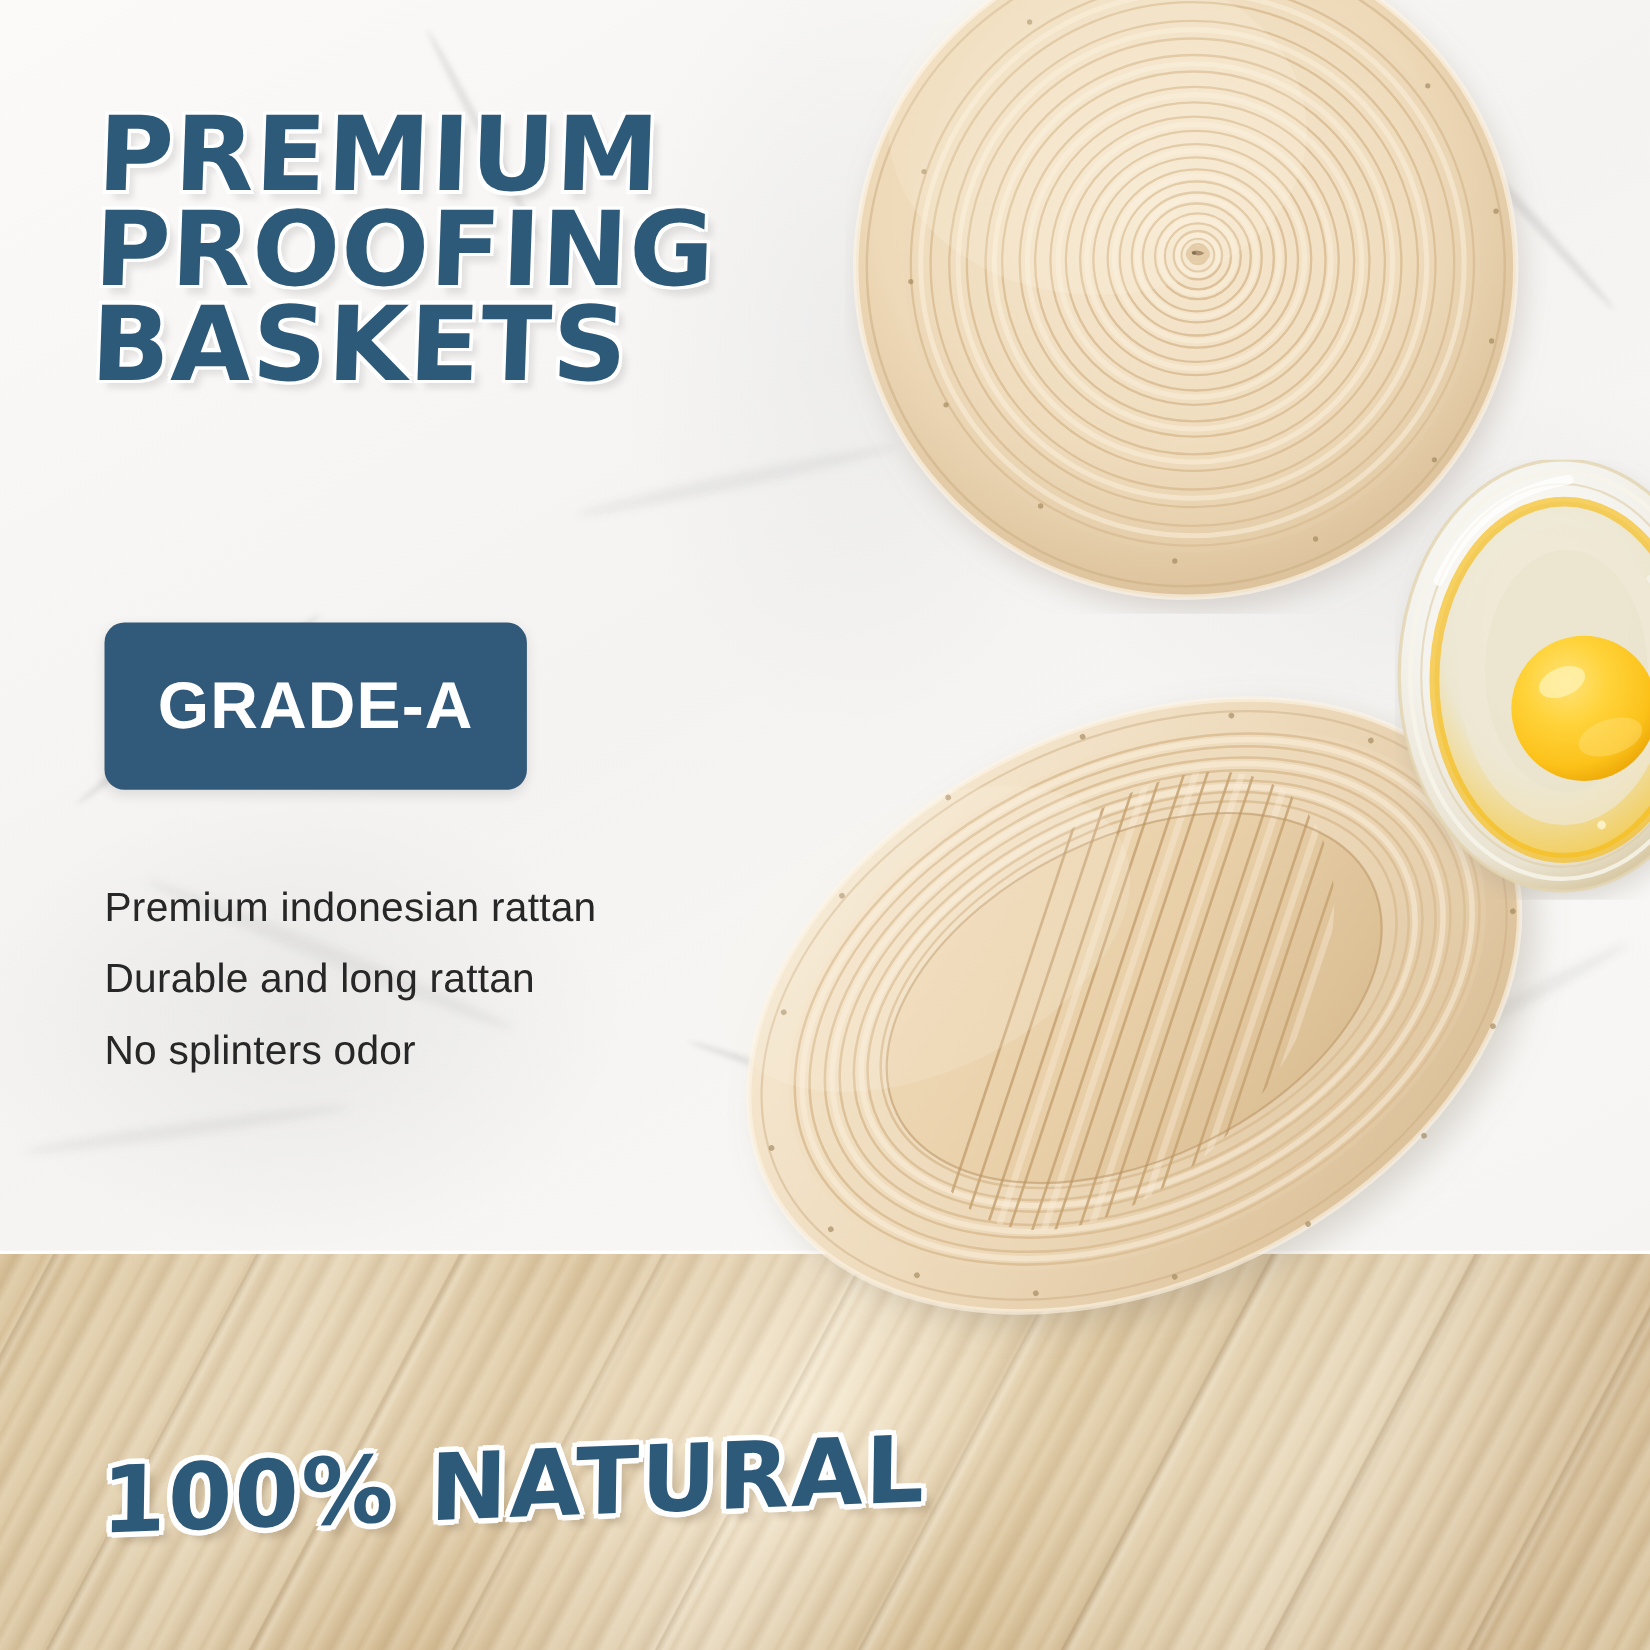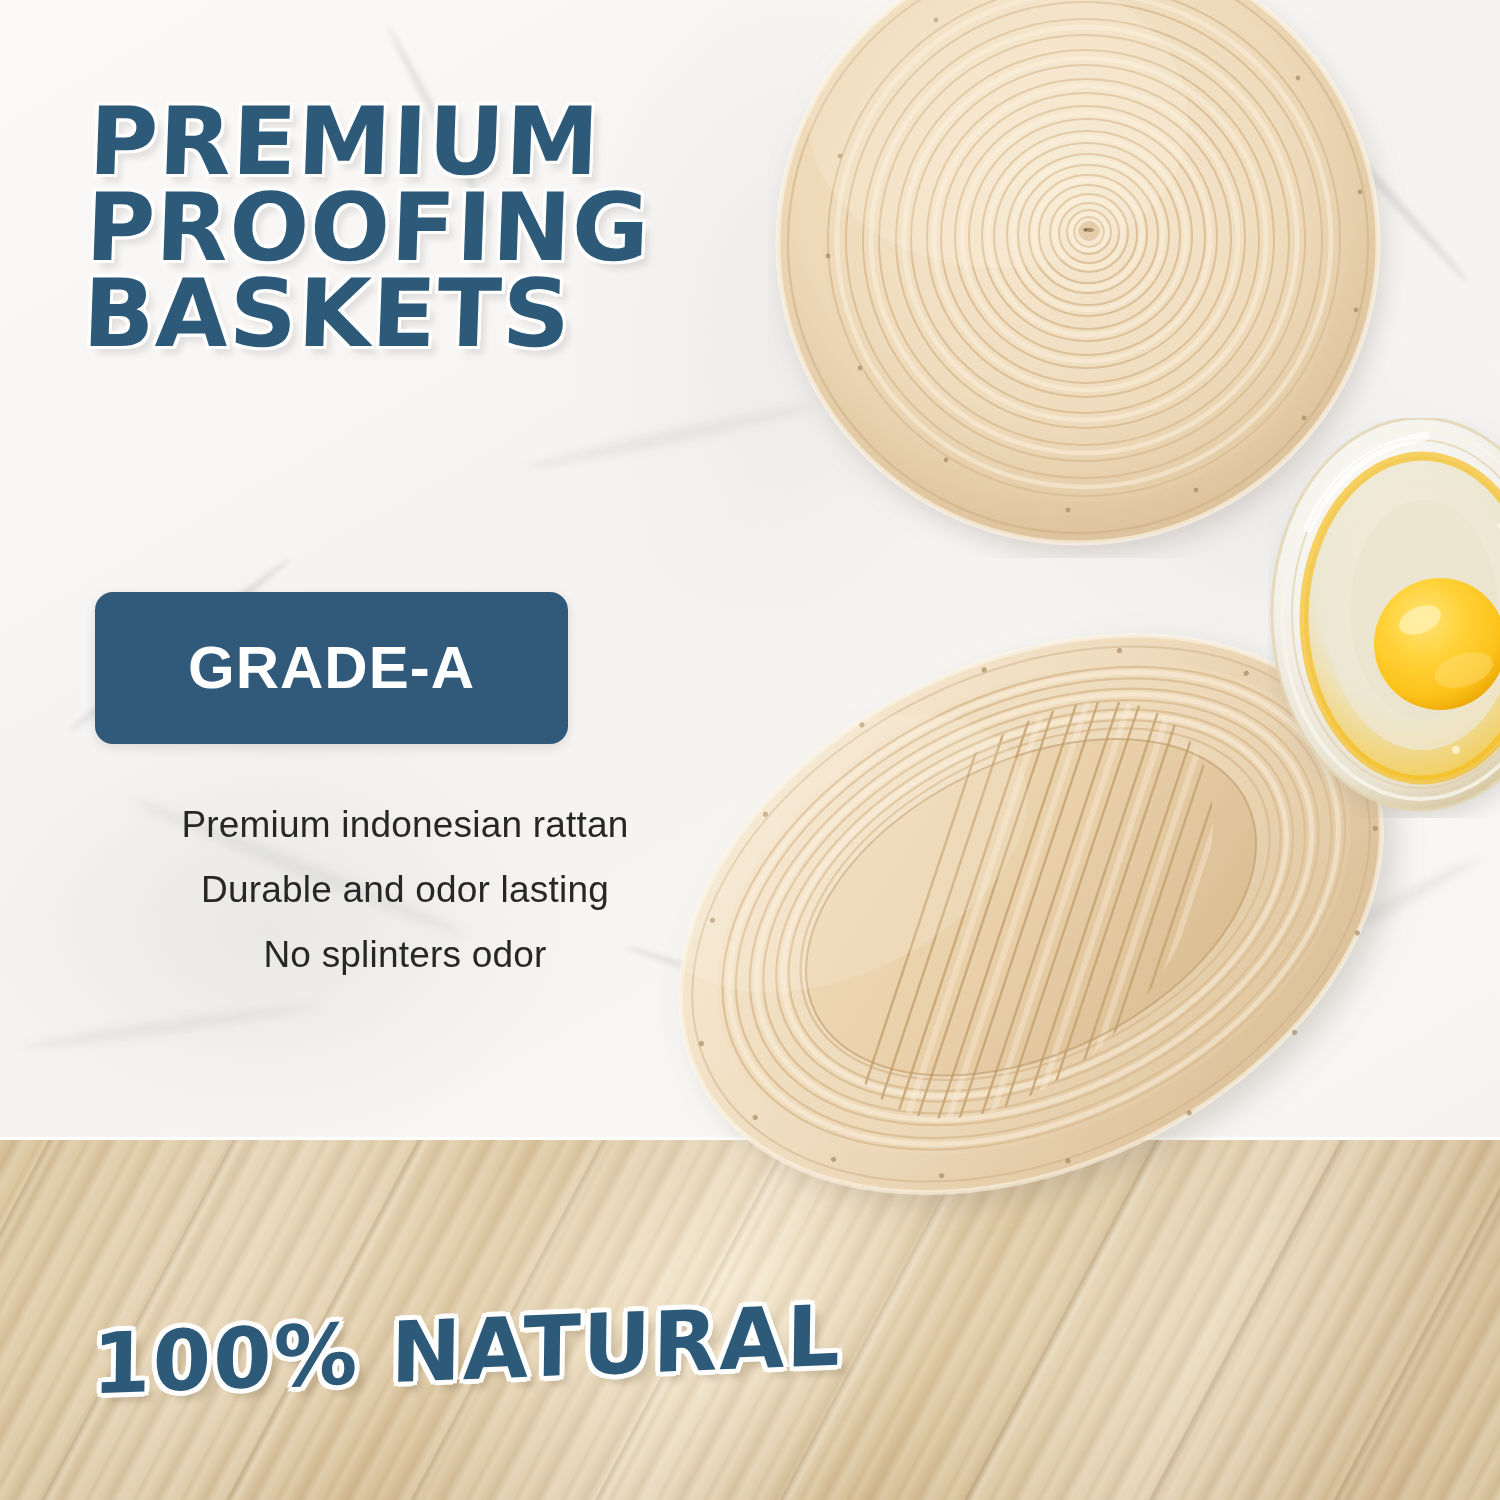--- a/index.html
+++ b/index.html
@@ -66,43 +66,43 @@
       -3px -3px 0 #fff, 3px -3px 0 #fff, -3px 3px 0 #fff, 3px 3px 0 #fff,
       7px 8px 6px rgba(120,120,120,.18);
   }
   .hl-line{display:block;white-space:nowrap;}
   .hl-1{font-size:94px;}
   .hl-2{font-size:94px;margin-top:-6px;}
   .hl-3{font-size:94px;margin-top:-6px;}
 
   
   .badge{
-    position:absolute;left:95px;top:592px;
-    width:473px;height:152px;
+    position:absolute;left:95px;top:566px;
+    width:384px;height:152px;
     background:#31597a;border-radius:18px;
     box-shadow:0 4px 12px rgba(0,0,0,.10);
     display:flex;flex-direction:column;align-items:center;justify-content:center;
   }
   .badge-title{
     font-family:"Liberation Sans", sans-serif;
     font-weight:700;font-size:60px;line-height:1;
     color:#ffffff;letter-spacing:1px;
   }
   .badge-sub{
     font-family:"Liberation Sans", sans-serif;
     font-weight:400;font-size:36px;line-height:1;
     color:#f4f7f9;margin-top:10px;letter-spacing:.3px;
   }
 
   
   .features{position:absolute;left:95px;top:806px;width:620px;}
   .feat{
     font-family:"Liberation Sans", sans-serif;
     font-weight:400;font-size:37px;line-height:1;
-    color:#272727;margin-bottom:28px;letter-spacing:.2px;white-space:nowrap;text-align:center;
+    color:#272727;margin-bottom:28px;letter-spacing:.2px;white-space:nowrap;
   }
 
   
   .natural{
     position:absolute;left:92px;bottom:108px;
     font-family:"DejaVu Sans", sans-serif;
     font-weight:700;font-size:84px;line-height:1;
     color:#2e5a79;letter-spacing:2px;
     transform:rotate(-2.2deg) skewX(-3deg);
     text-shadow:
@@ -380,19 +380,19 @@
     <span class="hl-line hl-2">PROOFING</span>
     <span class="hl-line hl-3">BASKETS</span>
   </div>
 
   <div class="badge">
     <div class="badge-title">GRADE-A</div>
   </div>
 
   <div class="features">
     <div class="feat">Premium indonesian rattan</div>
-    <div class="feat">Durable and odor lasting</div>
+    <div class="feat">Durable and long rattan</div>
     <div class="feat">No splinters odor</div>
   </div>
 
   <div class="natural">100% NATURAL</div>
 
 </div>
 
 </body></html>

